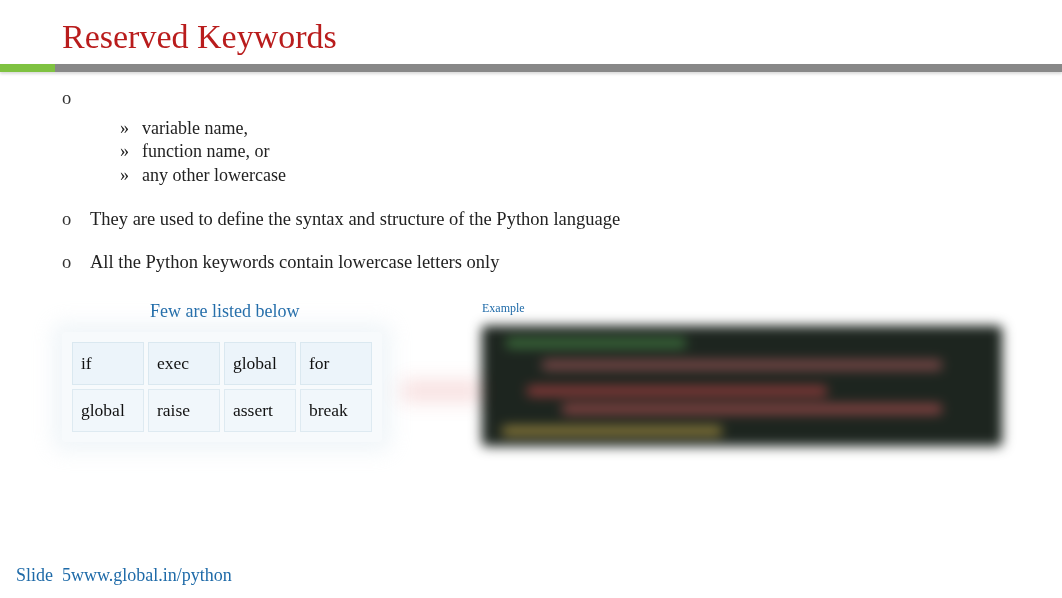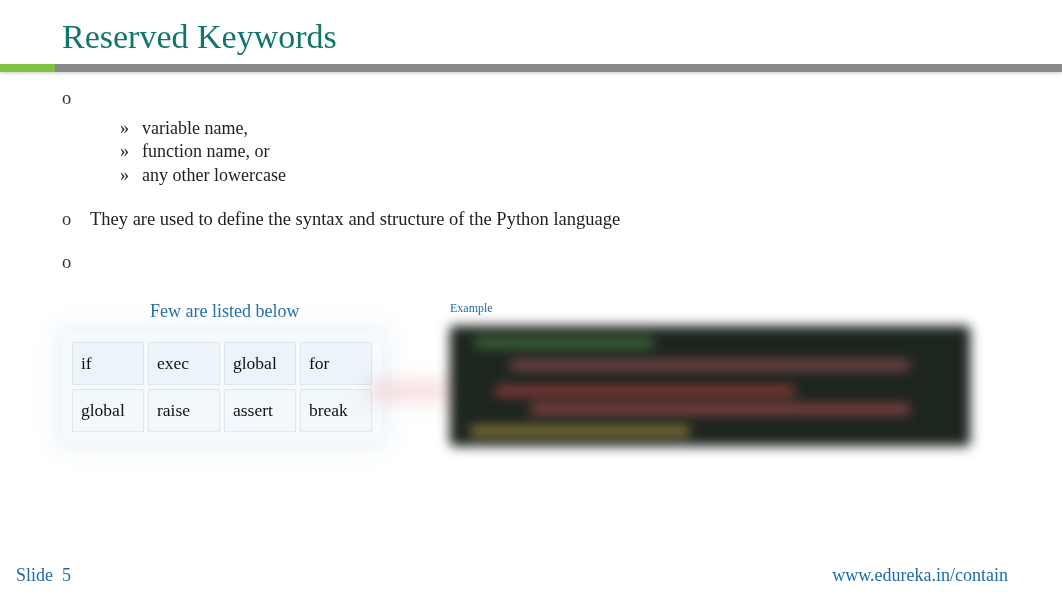--- a/index.html
+++ b/index.html
@@ -9,21 +9,21 @@
     background: #fff;
     font-family: Georgia, 'Times New Roman', serif;
     color: #222;
     position: relative;
     overflow: hidden;
   }
   .title {
     font-size: 34px;
     font-weight: normal;
     padding: 18px 0 8px 62px;
-    color: #0f766e;
+    color: #b91c1c;
   }
   .divider {
     height: 8px;
     width: 100%;
     background: #888;
     position: relative;
     margin-bottom: 14px;
     box-shadow: 0 2px 3px rgba(0,0,0,0.15);
   }
   .divider::before {
@@ -61,21 +61,21 @@
     align-items: flex-start;
     line-height: 1.3;
   }
   .sub-marker {
     width: 22px;
     flex-shrink: 0;
   }
   .lower {
     display: flex;
     margin-top: 26px;
-    gap: 68px;
+    gap: 100px;
     font-family: Liberation Serif, serif;
   }
   .left-col { }
   .heading-blue {
     color: #1e6aa8;
     font-size: 18px;
     margin-bottom: 10px;
     padding-left: 88px;
   }
   .heading-blue2 {
@@ -130,21 +130,21 @@
   .example-line2 { position:absolute; top:34px; left:60px; width:400px; height:10px; background:#7a4848; border-radius:4px; }
   .example-line3 { position:absolute; top:60px; left:45px; width:300px; height:10px; background:#8a3a3a; border-radius:4px; }
   .example-line4 { position:absolute; top:78px; left:80px; width:380px; height:10px; background:#884444; border-radius:4px; }
   .example-line5 { position:absolute; top:100px; left:20px; width:220px; height:10px; background:#8a7a3a; border-radius:4px; }
   .footer {
     position: absolute;
     bottom: 12px;
     left: 0;
     width: 100%;
     display: flex;
-    justify-content: space-between;
+    justify-content: flex-start;
     padding: 0 54px 0 16px;
     color: #1e6aa8;
     font-size: 18px;
   }
 </style>
 </head>
 <body>
 
 <h1 class="title">Reserved Keywords</h1>
 <div class="divider"></div>
@@ -169,20 +169,21 @@
     </div>
   </div>
 
   <div class="bullet">
     <span class="bullet-marker">o</span>
     <span>They are used to define the syntax and structure of the Python language</span>
   </div>
 
   <div class="bullet">
     <span class="bullet-marker">o</span>
+    <span>All the Python keywords contain lowercase letters only</span>
   </div>
 
   <div class="lower">
     <div class="left-col">
       <div class="heading-blue">Few are listed below</div>
       <table class="table">
         <tbody>
         <tr>
           <td>if</td>
           <td>exec</td>
@@ -210,14 +211,14 @@
       </div>
     </div>
   </div>
 </div>
 
 <div class="footer">
   <div>
     <span>Slide</span>&nbsp;
     <span>5</span>
   </div>
-  <div>www.edureka.in/contain</div>
+  <div>www.global.in/python</div>
 </div>
 
 </body></html>

